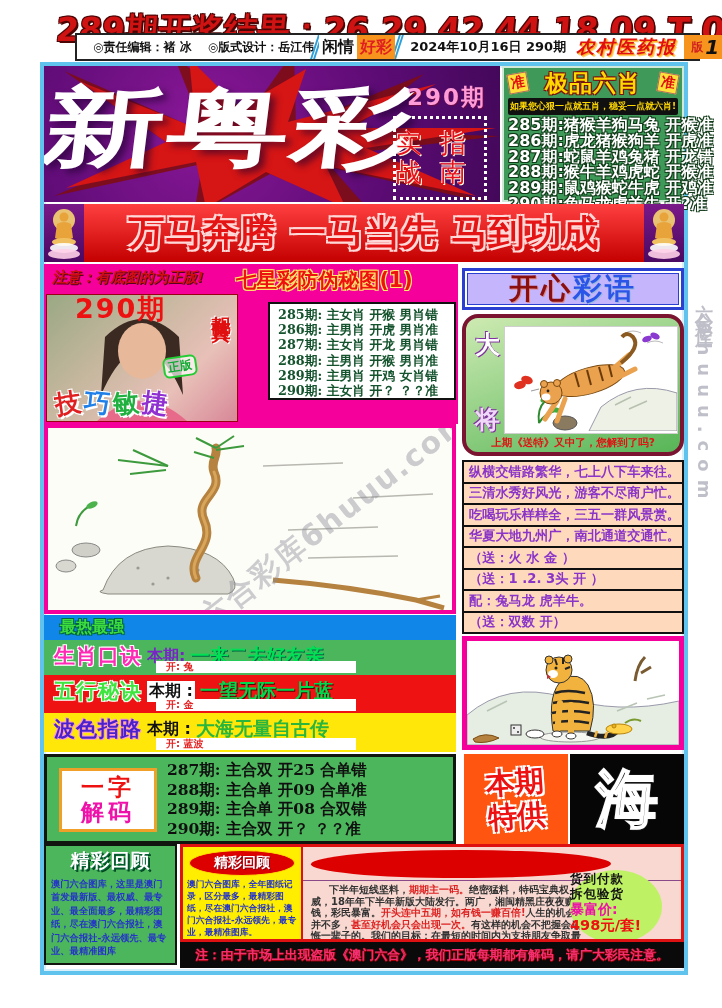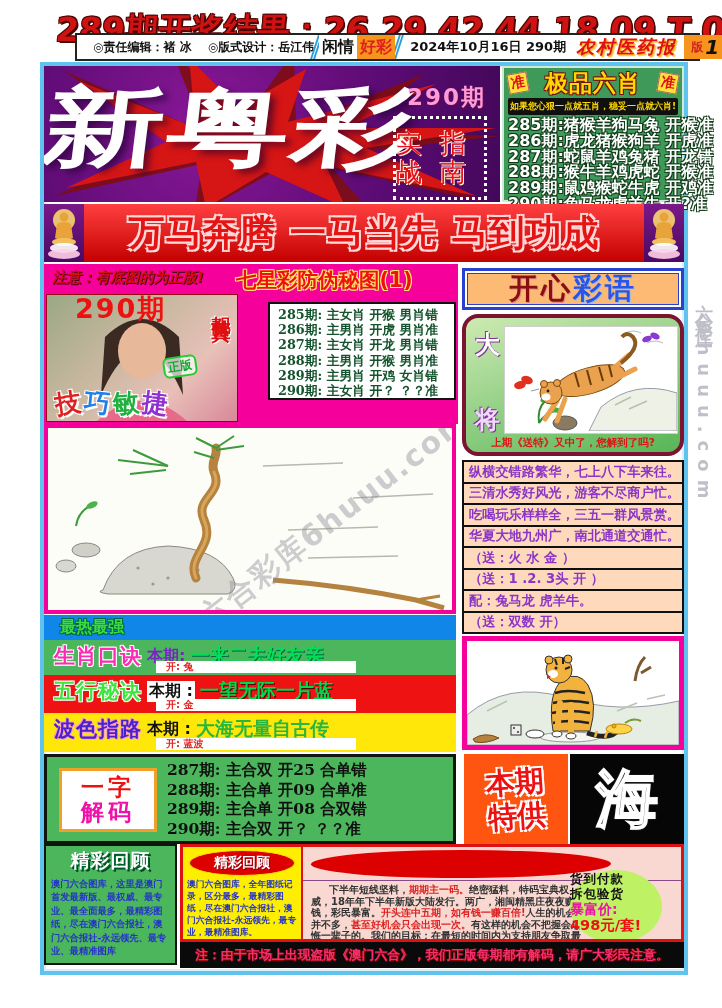--- a/index.html
+++ b/index.html
@@ -125,21 +125,21 @@
   
   .yizi{position:absolute;left:0;top:688px;width:412px;height:90px;background:#4cb65c;border:3px solid #101510;box-sizing:border-box;}
   .yz-label{position:absolute;left:12px;top:11px;width:92px;height:58px;background:#fff;border:3px solid #f0a028;
     display:flex;flex-direction:column;align-items:center;justify-content:center;font-weight:bold;font-size:23px;line-height:1.1;letter-spacing:4px;}
   .yz1{color:#ee1111;} .yz2{color:#ee11aa;}
   .yz-list{position:absolute;left:120px;top:3px;}
   .yz-line{font-size:15.5px;font-weight:bold;color:#101010;line-height:19.5px;white-space:nowrap;
     font-family:"DejaVu Serif",serif;}
 
   
-  .kaixin{position:absolute;left:418px;top:202px;width:222px;height:42px;background:#fdba74;border:3px solid #2b3fd0;
+  .kaixin{position:absolute;left:418px;top:202px;width:222px;height:42px;background:#c4b5fd;border:3px solid #2b3fd0;
     box-sizing:border-box;box-shadow:inset 0 0 0 2px #fff,inset 0 0 0 3px #2b3fd0;
     display:flex;align-items:center;justify-content:center;font-size:29px;font-weight:bold;letter-spacing:3px;}
   .kx1{color:#8a1010;text-shadow:1px 1px 0 #d88;} .kx2{color:#2b55e8;text-shadow:1px 1px 0 #9bd;}
   .tigerjump{position:absolute;left:418px;top:248px;width:222px;height:142px;border:4px solid #7a1430;border-radius:16px;
     box-sizing:border-box;background:linear-gradient(160deg,#cdeab2,#57b557);overflow:hidden;}
   .tj-char{position:absolute;font-size:25px;font-weight:bold;color:#fdfdfd;
     text-shadow:1px 1px 0 #8030a0,-1px -1px 0 #8030a0;}
   .tj-top{left:9px;top:10px;} .tj-bottom{left:9px;bottom:16px;color:#f0d8f8;}
   .tj-img{position:absolute;left:38px;top:8px;width:172px;height:106px;background:#fff;border:1px solid #cfcfcf;}
   .tj-caption{position:absolute;left:0;bottom:2px;width:100%;text-align:center;font-size:10.5px;font-weight:bold;color:#e01212;white-space:nowrap;}

